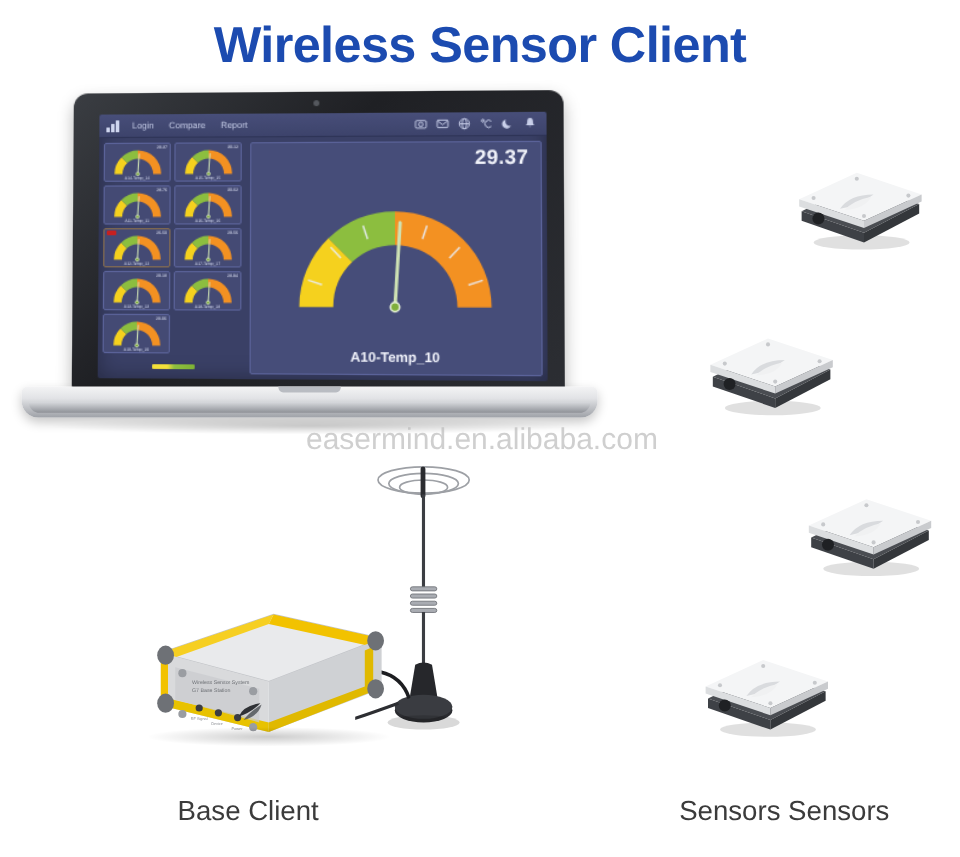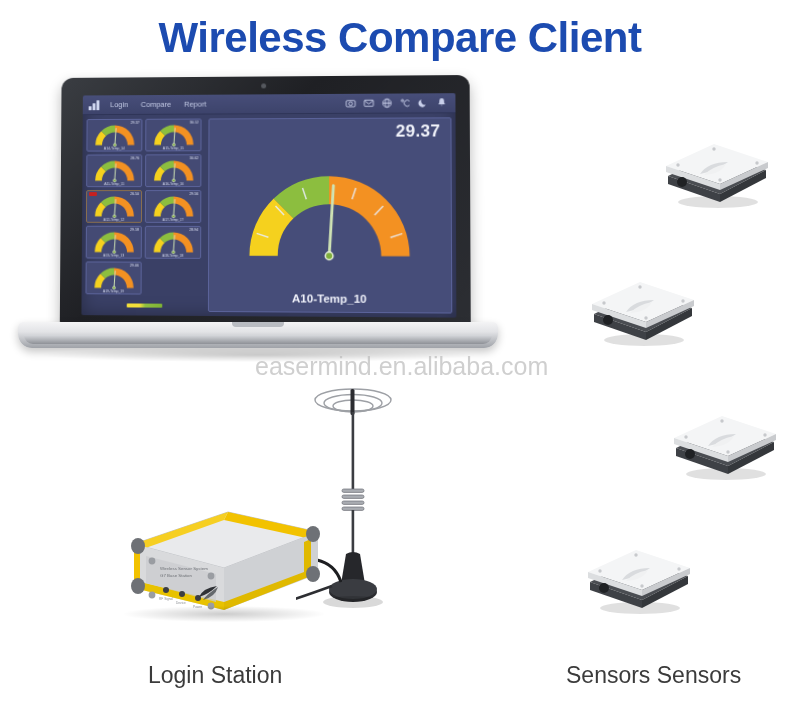--- a/index.html
+++ b/index.html
@@ -162,21 +162,21 @@
     font-family: "Liberation Sans", sans-serif; white-space: nowrap;
   }
   #caption-base { left: 148px; top: 662px; }
   #caption-sensors { left: 566px; top: 662px; }
 </style>
 </head>
 <body>
 
 <div id="stage">
 
-  <div class="page-title">Wireless Compare Client</div>
+  <div class="page-title">Wireless Sensor Client</div>
 
   <div id="laptop">
 
     <div class="lid">
       <div class="camera-dot"></div>
 
       <div class="screen">
 
         <div class="app-toolbar">
           <span class="tb-logo">
@@ -538,16 +538,16 @@
           <circle cx="56" cy="17" r="1.7"></circle>
         <circle cx="99" cy="31" r="1.7"></circle>
           <circle cx="62" cy="48" r="1.7"></circle>
       </g>
       <path d="M70 30 q-20 0 -28 12 q16 -3 28 -12 z" fill="#d9dbde"></path>
       <path d="M68 32 q-15 3 -22 11 q17 -1 22 -11 z" fill="#f0f1f2"></path>
       <circle cx="24" cy="50" r="5" fill="#1f2124"></circle>
     </svg>
   </div>
 
-  <div class="caption" id="caption-base">Login Station</div>
+  <div class="caption" id="caption-base">Base Client</div>
   <div class="caption" id="caption-sensors">Sensors Sensors</div>
 
 </div>
 
 </body></html>

